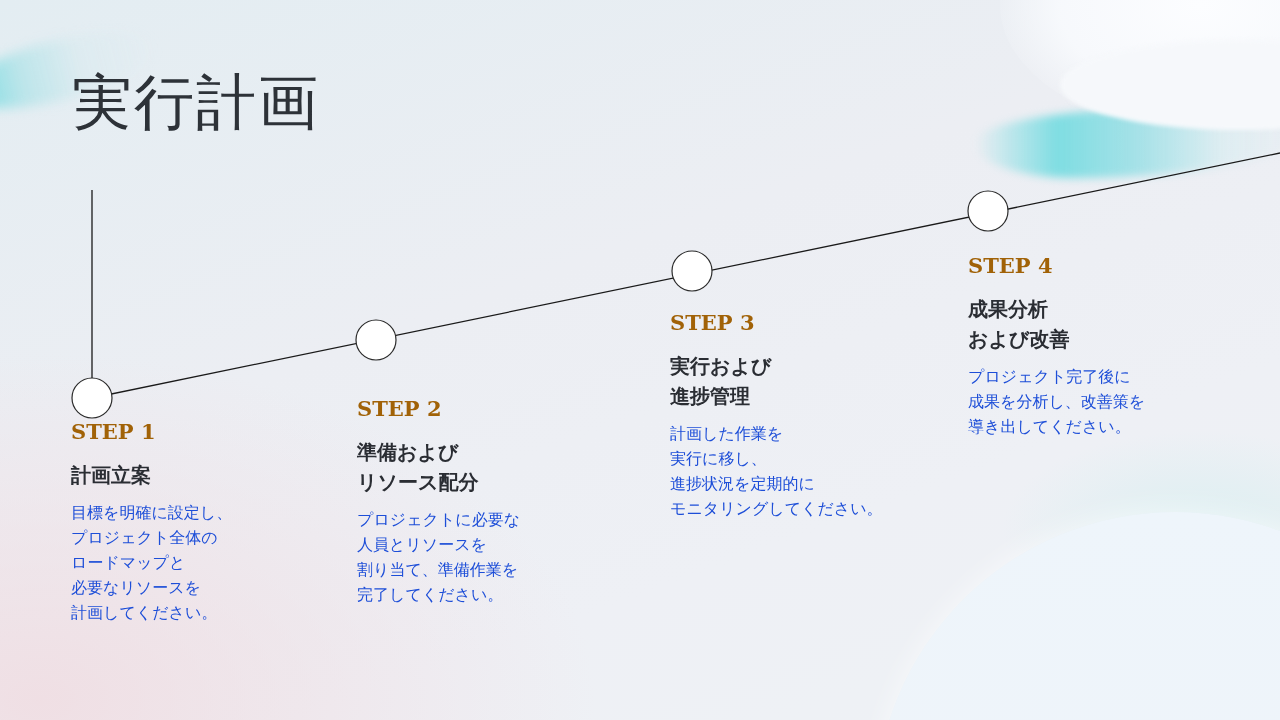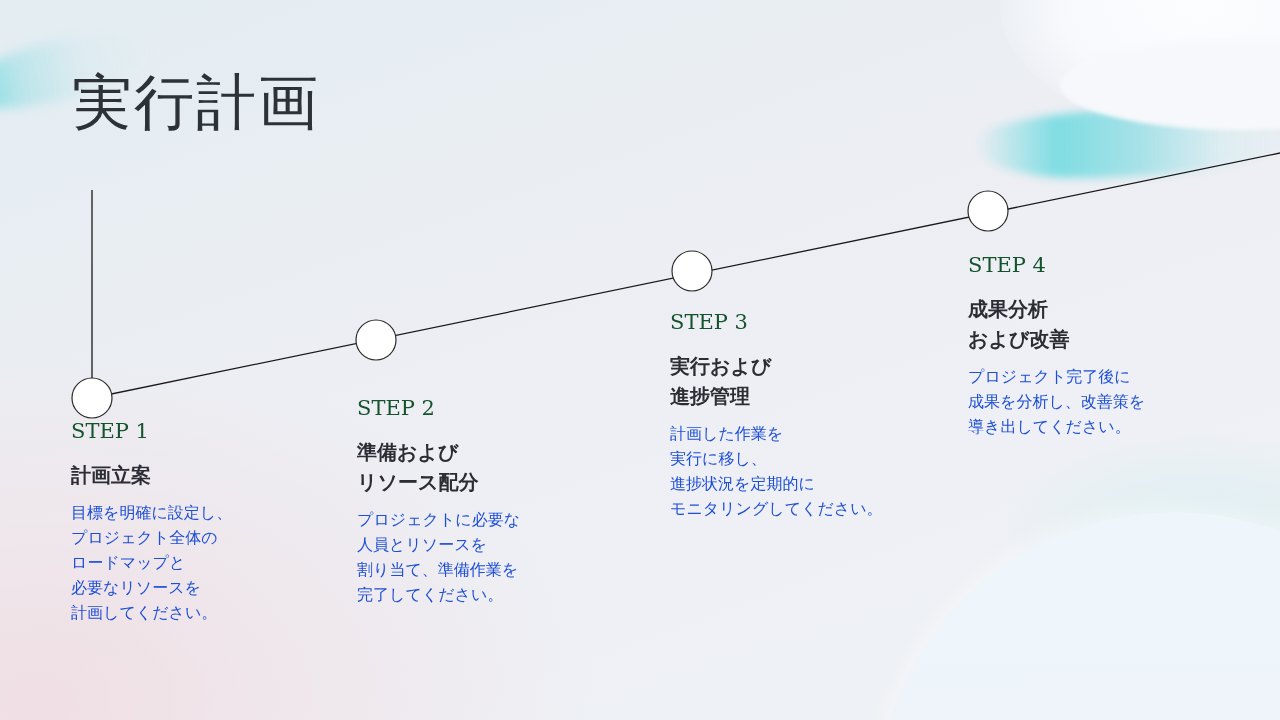--- a/index.html
+++ b/index.html
@@ -50,21 +50,21 @@
     font-family: "DejaVu Sans", "Liberation Sans", sans-serif;
     font-size: 60px; font-weight: 300; color: #2d3238; letter-spacing: 2px;
     line-height: 1.15;
     margin-top: 6px;
   }
   svg.timeline { position: absolute; left: 0; top: 0; }
 
   .step { position: absolute; }
   .step-label {
     font-family: "DejaVu Serif", "Liberation Serif", serif;
-    font-weight: normal; font-size: 21px; color: #14532d; line-height: 1.2;
+    font-weight: bold; font-size: 21px; color: #a16207; line-height: 1.2;
   }
   .step-heading {
     font-family: "DejaVu Serif", "Liberation Serif", serif;
     font-weight: bold; font-size: 20px; color: #2a2d33; line-height: 30px;
     margin-top: 16px; white-space: pre-line;
   }
   .step-desc {
     font-family: "DejaVu Serif", "Liberation Serif", serif;
     font-size: 16px; color: #1d4ed8; line-height: 25px;
     margin-top: 10px; white-space: pre-line;

